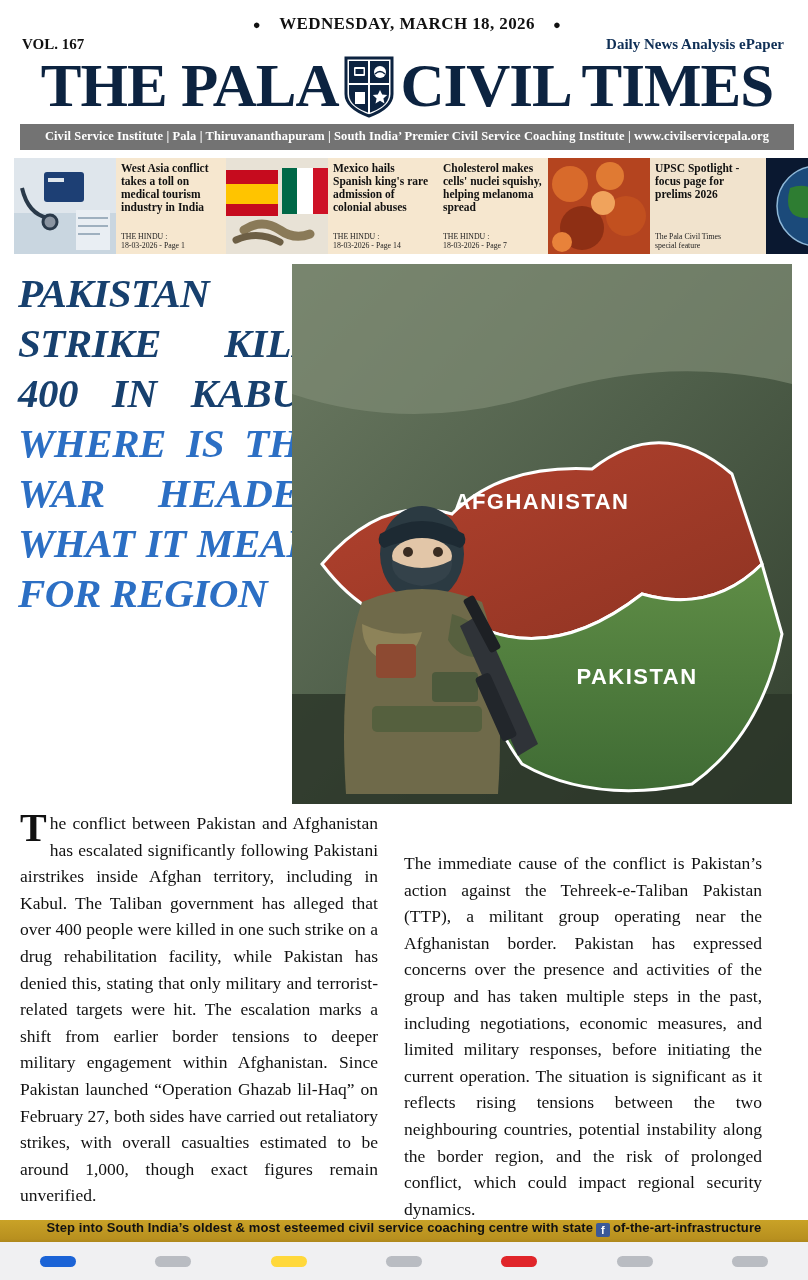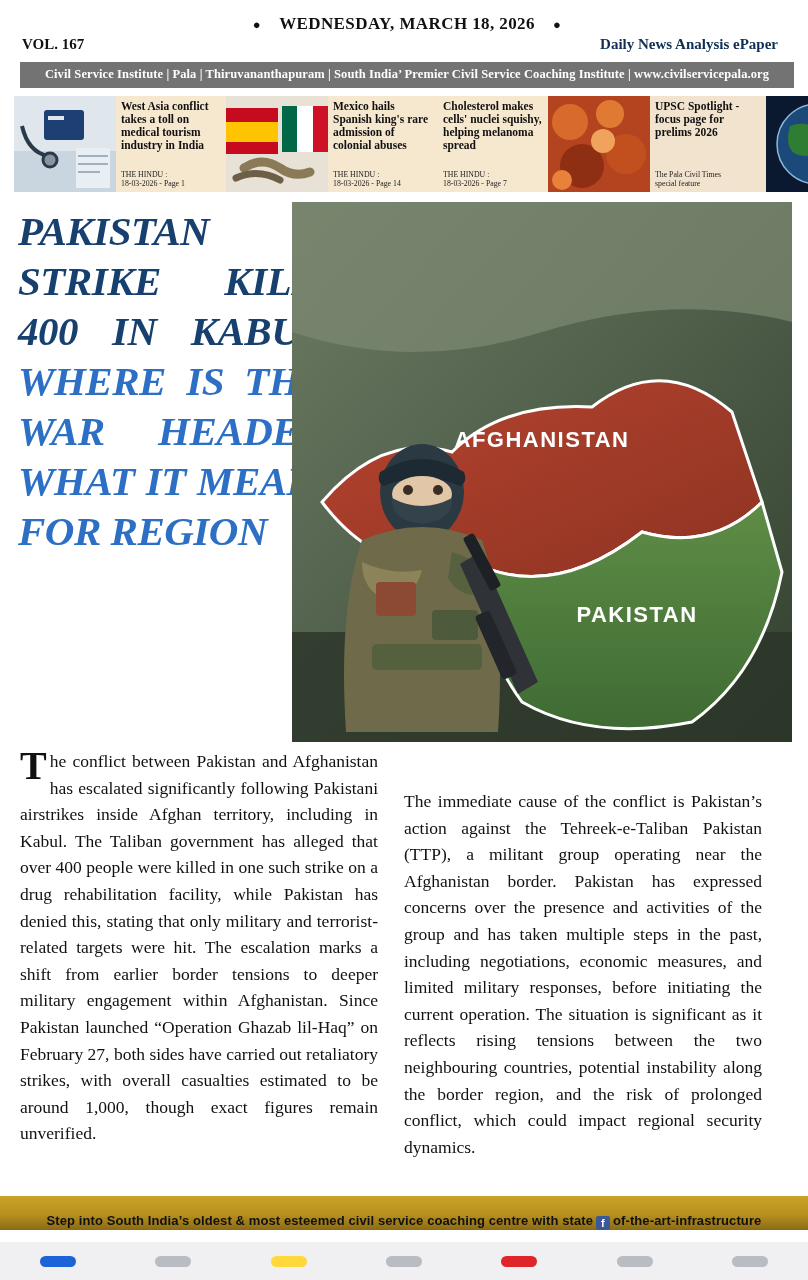--- a/index.html
+++ b/index.html
@@ -20,21 +20,21 @@
     font-family:"Liberation Serif", serif;
     font-weight:bold;
     font-size:17px;
     letter-spacing:.4px;
     color:#111;
     margin-top:8px;
   }
   .dateline .dot{font-size:13px;vertical-align:middle;padding:0 18px;}
   .volrow{position:relative;height:20px;margin-top:2px;}
   .vol{position:absolute;left:2px;top:0;font-weight:bold;font-size:15px;}
-  .tagline{position:absolute;right:16px;top:0;font-weight:bold;font-size:15px;color:#0f2f56;}
+  .tagline{position:absolute;right:10px;top:0;font-weight:bold;font-size:15px;color:#0f2f56;}
 
   .title-row{
     display:flex;align-items:center;justify-content:center;
     margin-top:-2px;
   }
   .title-text{
     font-family:"Liberation Serif", serif;
     font-weight:bold;
     font-size:61px;
     letter-spacing:-1px;
@@ -112,23 +112,23 @@
     font-family:"Liberation Serif", serif;
   }
   .col.right p{margin-top:40px;}
   .dropcap{
     float:left;font-size:40px;line-height:32px;font-weight:bold;
     padding:2px 3px 0 0;color:#111;
   }
 
   
   .footer{
-    position:absolute;left:0;bottom:50px;width:808px;height:34px;
+    position:absolute;left:0;bottom:26px;width:808px;height:34px;
     background:linear-gradient(180deg,#c9a227 0%,#b8901f 55%,#8a6a14 100%);
-    display:flex;align-items:flex-end;justify-content:center;
+    display:flex;align-items:flex-start;justify-content:center;
   }
   .footer .ftxt{
     font-family:"Liberation Sans", sans-serif;
     font-weight:bold;font-size:13px;color:#111;letter-spacing:.1px;
   }
   .fb{
     display:inline-block;width:14px;height:14px;background:#3b5998;color:#fff;
     font-family:"Liberation Sans", sans-serif;font-size:11px;font-weight:bold;
     text-align:center;line-height:14px;border-radius:2px;margin:0 3px;vertical-align:-2px;
   }
@@ -150,20 +150,41 @@
 
     <div class="dateline">
       <span class="dot">●</span><span>WEDNESDAY, MARCH 18, 2026</span><span class="dot">●</span>
     </div>
 
     <div class="volrow">
       <div class="vol">VOL. 167</div>
       <div class="tagline">Daily News Analysis ePaper</div>
     </div>
 
+    <div class="title-row">
+      <div class="title-text">THE PALA</div>
+
+      <div class="crest">
+        <svg width="54" height="64" viewBox="0 0 54 64">
+          <path d="M4 4 H50 V40 C50 52 38 58 27 62 C16 58 4 52 4 40 Z" fill="#ffffff" stroke="#0c2340" stroke-width="3"></path>
+          <path d="M7 7 H47 V40 C47 50 37 55.5 27 59 C17 55.5 7 50 7 40 Z" fill="#0c2340"></path>
+          <path d="M27 7 V59" stroke="#ffffff" stroke-width="2"></path>
+          <path d="M7 30 H47" stroke="#ffffff" stroke-width="2"></path>
+          <rect x="12" y="13" width="11" height="9" rx="1" fill="#ffffff"></rect>
+          <rect x="13.5" y="15" width="8" height="5" fill="#0c2340"></rect>
+          <circle cx="38" cy="18" r="6" fill="#ffffff"></circle>
+          <path d="M33 20 q5 -5 10 0" stroke="#0c2340" stroke-width="1.4" fill="none"></path>
+          <rect x="13" y="36" width="10" height="14" fill="#ffffff"></rect>
+          <path d="M13 36 h10 v2 h-10z" fill="#0c2340"></path>
+          <path d="M38 36 l2.2 4.6 5 .5 -3.8 3.4 1.1 4.9 -4.5-2.6 -4.5 2.6 1.1-4.9 -3.8-3.4 5-.5z" fill="#ffffff"></path>
+        </svg>
+      </div>
+
+      <div class="title-text">CIVIL TIMES</div>
+    </div>
 
     <div class="strip">Civil Service Institute | Pala | Thiruvananthapuram |  South India’ Premier Civil Service Coaching Institute | www.civilservicepala.org</div>
   </div>
 
   <div class="cards">
 
     <div class="card img">
       <svg class="ph" viewBox="0 0 102 96" preserveAspectRatio="none">
         <rect width="102" height="96" fill="#dfe6ec"></rect>
         <rect x="0" y="55" width="102" height="41" fill="#c9d6e0"></rect>

